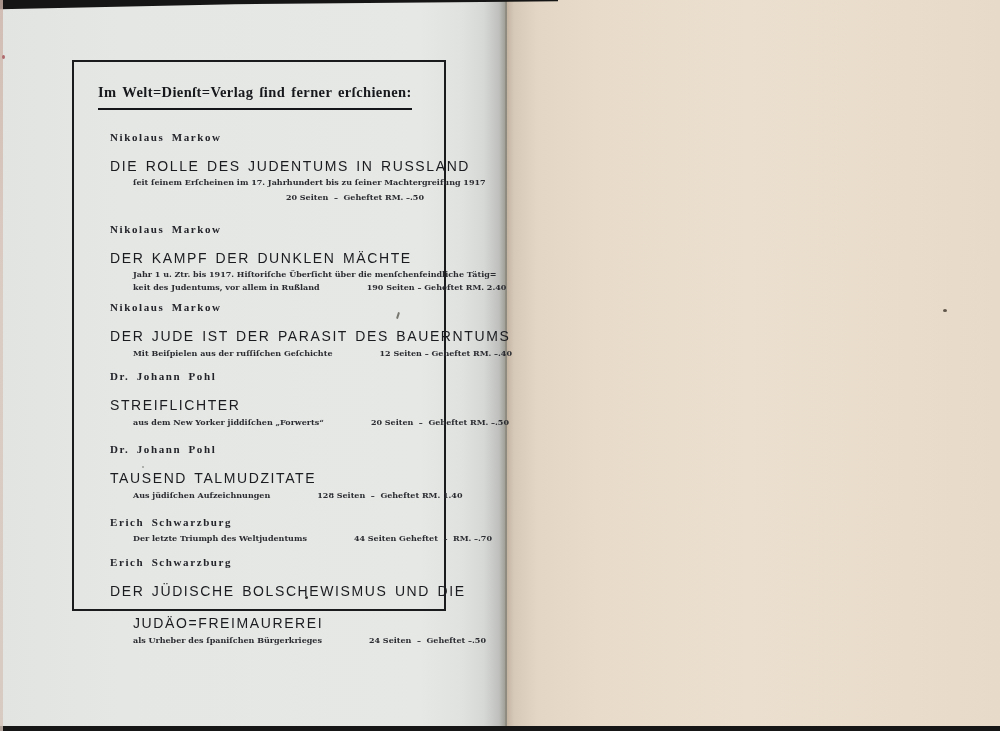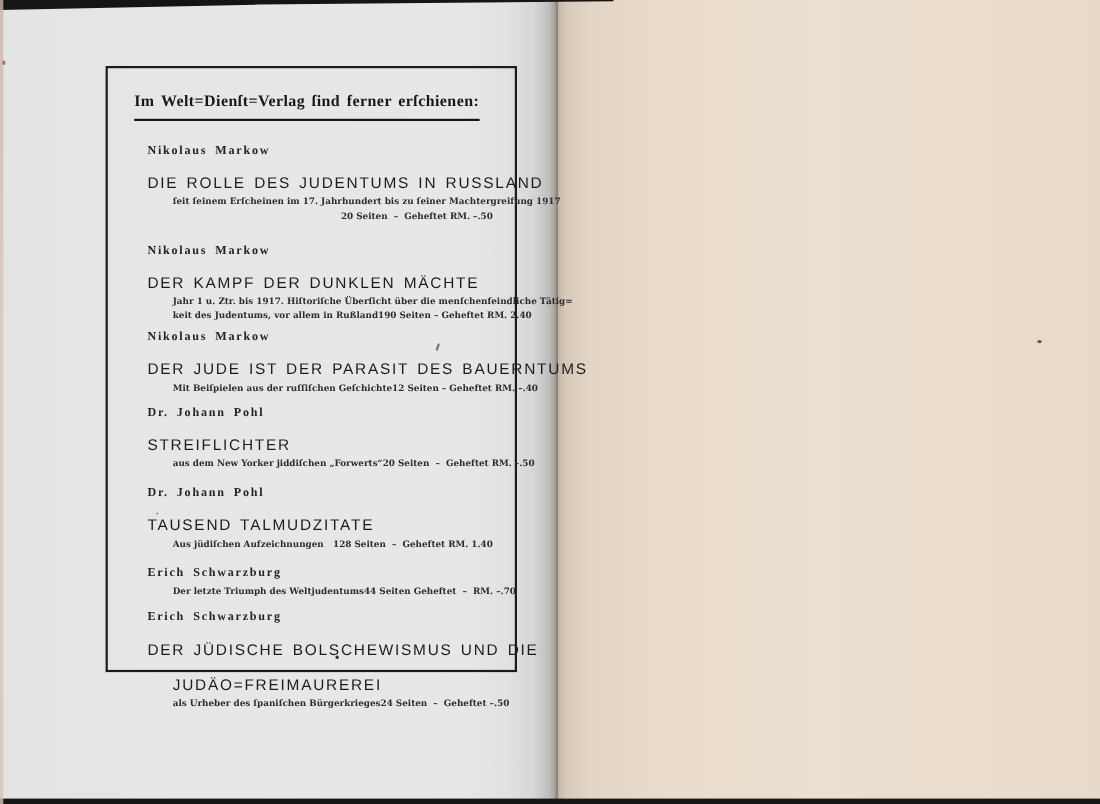--- a/index.html
+++ b/index.html
@@ -33,21 +33,21 @@
   .bottom-edge{
     position:absolute;left:0;bottom:0;width:1000px;height:5px;background:#161616;
   }
   .left-edge{
     position:absolute;left:0;top:0;width:3px;height:731px;
     background:linear-gradient(180deg,#cdb3a8 0,#d9c6bb 300px,#d5c5ba 731px);
     opacity:.8;
   }
   
   .frame{
-    position:absolute;left:96px;top:60px;width:374px;height:551px;
+    position:absolute;left:72px;top:60px;width:374px;height:551px;
     border:2px solid #1a1b1d;box-sizing:border-box;color:#1e1f22;
   }
   .frame-header{
     display:inline-block;margin:22px 0 0 24px;padding-bottom:7px;
     border-bottom:2.5px solid #141519;
     font-family:"Liberation Serif",serif;font-weight:700;font-size:14.5px;
     letter-spacing:.4px;word-spacing:2px;color:#17181c;white-space:nowrap;
   }
   .entries{margin-top:20px;}
   .entry{padding:0 20px 0 36px;}
@@ -63,21 +63,21 @@
     letter-spacing:1.6px;word-spacing:3px;line-height:14px;margin-bottom:3px;
     color:#22242a;white-space:nowrap;
   }
   .title{
     font-family:"Liberation Sans",sans-serif;font-weight:400;font-size:14px;
     letter-spacing:1.6px;word-spacing:2px;line-height:19px;color:#1b1c20;
     white-space:nowrap;
     margin-top:13px;
   }
   .title-line2{padding-left:23px;}
-  .descrow{display:flex;justify-content:space-between;margin-top:1px;line-height:12px;}
+  .descrow{display:flex;justify-content:space-between;margin-top:1px;line-height:12px;gap:47px;}
   .desc,.price{
     font-family:"DejaVu Serif","Liberation Serif",serif;font-weight:700;
     font-size:8px;color:#2a2c31;white-space:pre;line-height:12px;
   }
   .desc{padding-left:23px;}
   .desc.full{display:block;}
   .pricerow{text-align:right;line-height:12px;margin-top:1px;}
   
   .speck{position:absolute;border-radius:50%;}
   .sp1{left:305px;top:596px;width:3px;height:3px;background:#2e2e2e;}

